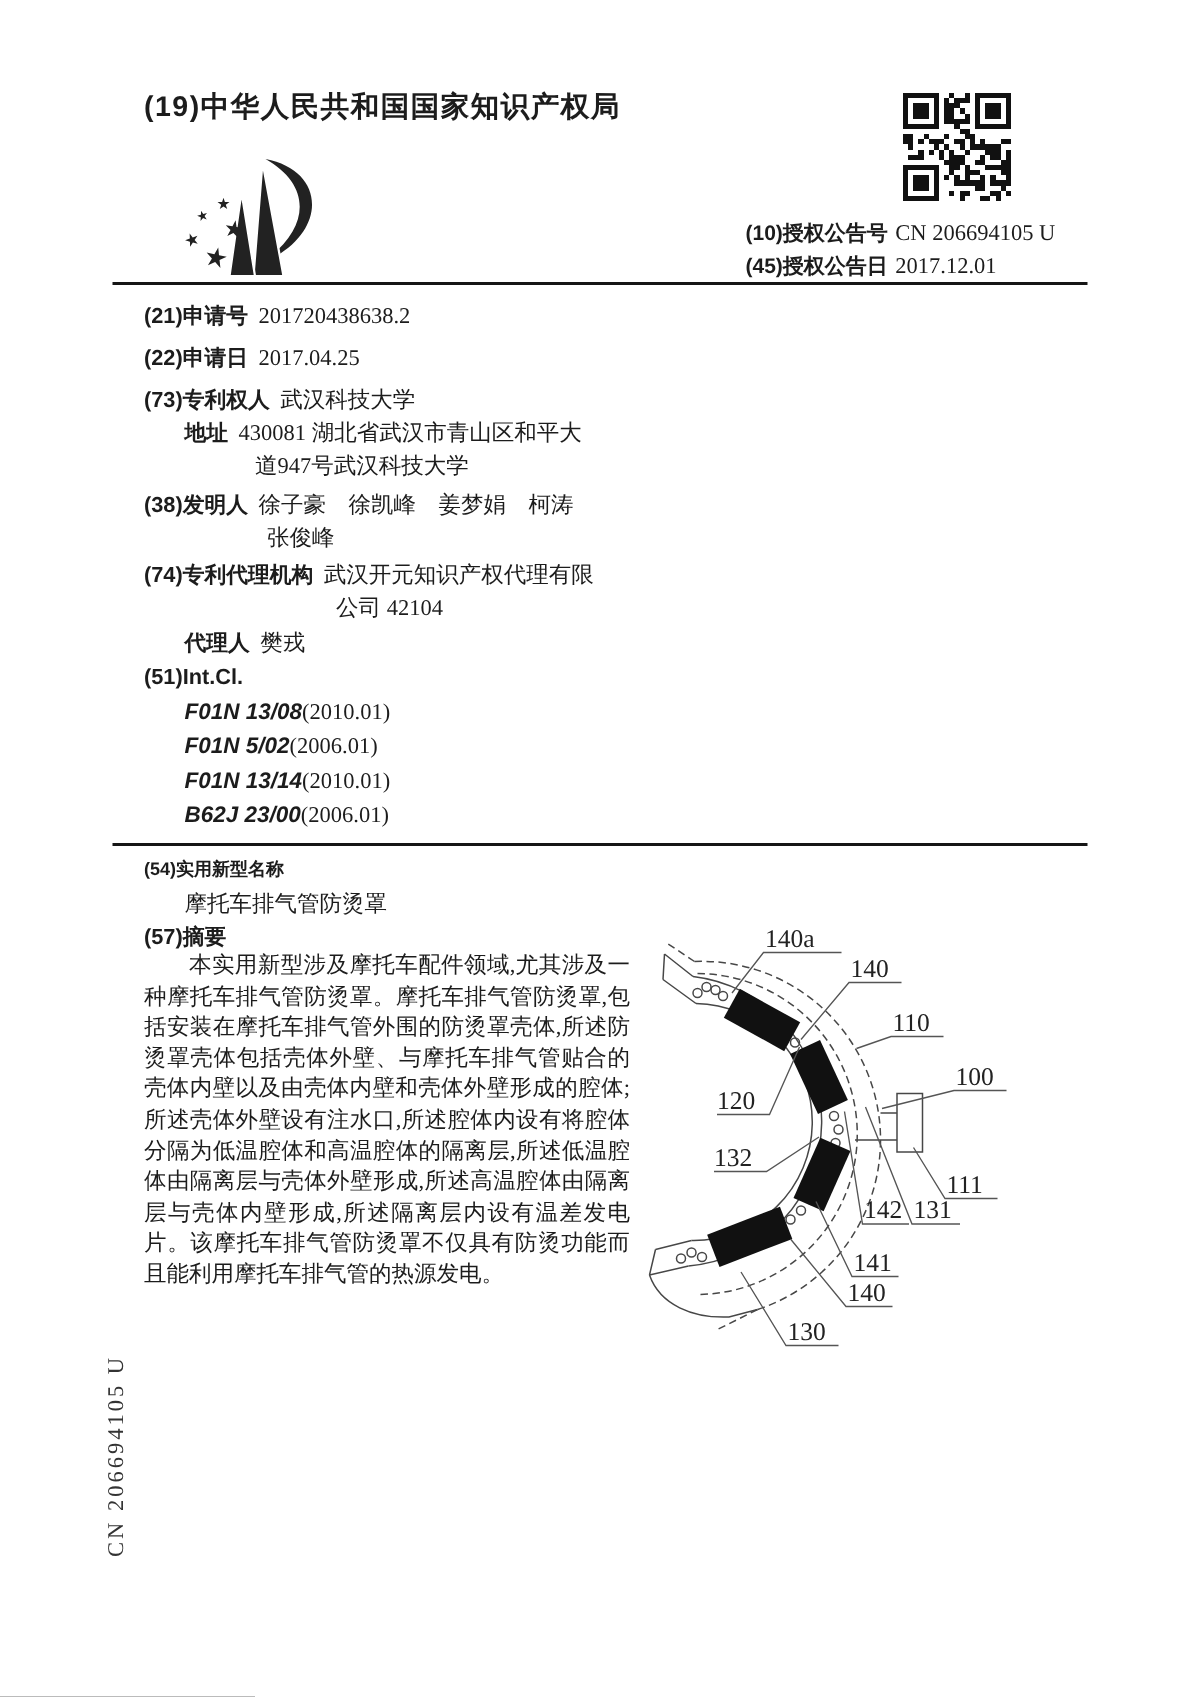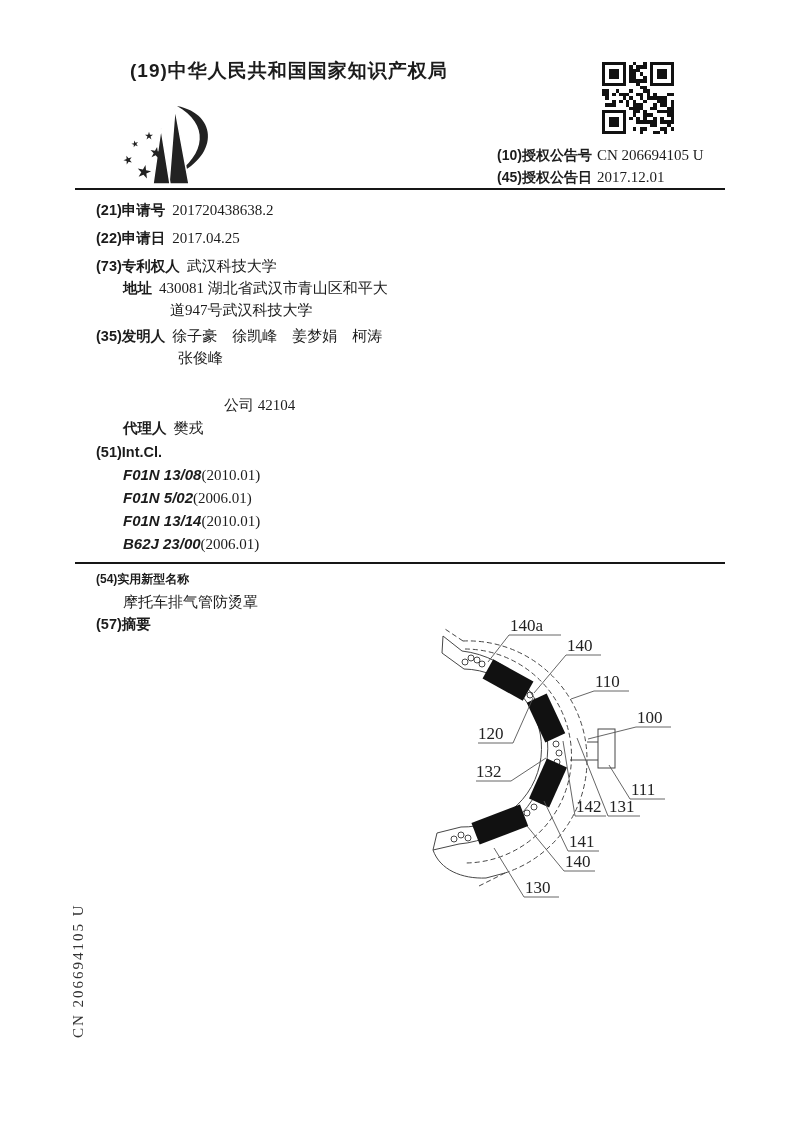--- a/index.html
+++ b/index.html
@@ -1,20 +1,20 @@
 <!DOCTYPE html>
 <html><head>
 <meta charset="utf-8">
 <style>
   html,body{margin:0;padding:0;background:#888;}
   .page{position:relative;width:800px;height:1131px;margin:0 auto;background:#fff;
         font-family:"Liberation Serif","DejaVu Serif",serif;color:#1c1c1c;overflow:hidden;}
   .abs{position:absolute;}
   .blab{font-family:"Liberation Sans","DejaVu Sans",sans-serif;font-weight:700;}
-  .office{left:96px;top:58px;font-size:19px;letter-spacing:1px;margin-left:34px;}
+  .office{left:96px;top:58px;font-size:19px;letter-spacing:1px;}
   .doctype{left:288px;top:103px;font-size:26px;letter-spacing:2px;}
   .pubrow{left:497px;font-size:15px;white-space:nowrap;}
   .pubrow .blab{font-size:14px;}
   .pubrow .val{margin-left:5px;}
   .pub1{top:147px;} .pub2{top:169px;}
   .rule{position:absolute;left:75px;width:650px;height:2px;background:#161616;}
   .rule1{top:188px;} .rule2{top:562px;}
   .frow{font-size:15px;white-space:nowrap;}
   .frow .blab{font-size:14.5px;}
   .frow .val{margin-left:7px;}
@@ -207,24 +207,27 @@
   <div class="abs frow" style="left:96px;top:257px;text-align:center;">
     <span class="blab">(73)专利权人</span><span class="val">武汉科技大学</span>
   </div>
   <div class="abs frow" style="left:123px;top:279px;">
     <span class="blab">地址</span><span class="val">430081  湖北省武汉市青山区和平大</span>
   </div>
   <div class="abs frow" style="left:163px;top:301px;">
     <span class="val">道947号武汉科技大学</span>
   </div>
   <div class="abs frow" style="left:96px;top:327px;">
-    <span class="blab">(35)发明人</span><span class="val">徐子豪　徐凯峰　姜梦娟　柯涛</span>
+    <span class="blab">(38)发明人</span><span class="val">徐子豪　徐凯峰　姜梦娟　柯涛</span>
   </div>
   <div class="abs frow" style="left:171px;top:349px;">
     <span class="val">张俊峰</span>
+  </div>
+  <div class="abs frow" style="left:96px;top:374px;">
+    <span class="blab">(74)专利代理机构</span><span class="val">武汉开元知识产权代理有限</span>
   </div>
   <div class="abs frow" style="left:217px;top:396px;">
     <span class="val">公司  42104</span>
   </div>
   <div class="abs frow" style="left:123px;top:419px;">
     <span class="blab">代理人</span><span class="val">樊戎</span>
   </div>
   <div class="abs frow" style="left:96px;top:444px;">
     <span class="blab">(51)Int.Cl.</span>
   </div>
@@ -240,20 +243,21 @@
   <div class="abs ipc" style="left:123px;top:535px;">
     <span class="code">B62J 23/00</span><span class="ver">(2006.01)</span>
   </div>
 
 
   <div class="rule rule2"></div>
 
   <div class="abs frow blab" style="left:96px;top:571px;font-size:12px;">(54)实用新型名称</div>
   <div class="abs title-val" style="left:123px;top:593px;">摩托车排气管防烫罩</div>
   <div class="abs frow blab" style="left:96px;top:615px;font-size:14.5px;">(57)摘要</div>
+  <div class="abs abstract">本实用新型涉及摩托车配件领域,尤其涉及一种摩托车排气管防烫罩。摩托车排气管防烫罩,包括安装在摩托车排气管外围的防烫罩壳体,所述防烫罩壳体包括壳体外壁、与摩托车排气管贴合的壳体内壁以及由壳体内壁和壳体外壁形成的腔体;所述壳体外壁设有注水口,所述腔体内设有将腔体分隔为低温腔体和高温腔体的隔离层,所述低温腔体由隔离层与壳体外壁形成,所述高温腔体由隔离层与壳体内壁形成,所述隔离层内设有温差发电片。该摩托车排气管防烫罩不仅具有防烫功能而且能利用摩托车排气管的热源发电。</div>
 
   <svg class="abs figure" viewBox="0 0 300 315">
     <g stroke="#474747" fill="none" stroke-width="1">
       <path stroke-dasharray="5,3" d="M 33,43 A 119,119 0 0 1 75,275"></path>
       <path stroke-dasharray="5,3" d="M 35,51 A 107,107 0 0 1 34,265"></path>
       <path stroke-dasharray="5,3" d="M 33,43 L 15,31"></path>
       <path stroke-dasharray="5,3" d="M 75,275 L 49,288"></path>
       <path d="M 32,53 A 97,97 0 0 1 29,246"></path>
       <path d="M 34,71 A 79,79 0 0 1 31,229"></path>
       <path d="M 32,53 L 13,38 M 34,71 L 12,55 M 13,38 L 12,55"></path>

